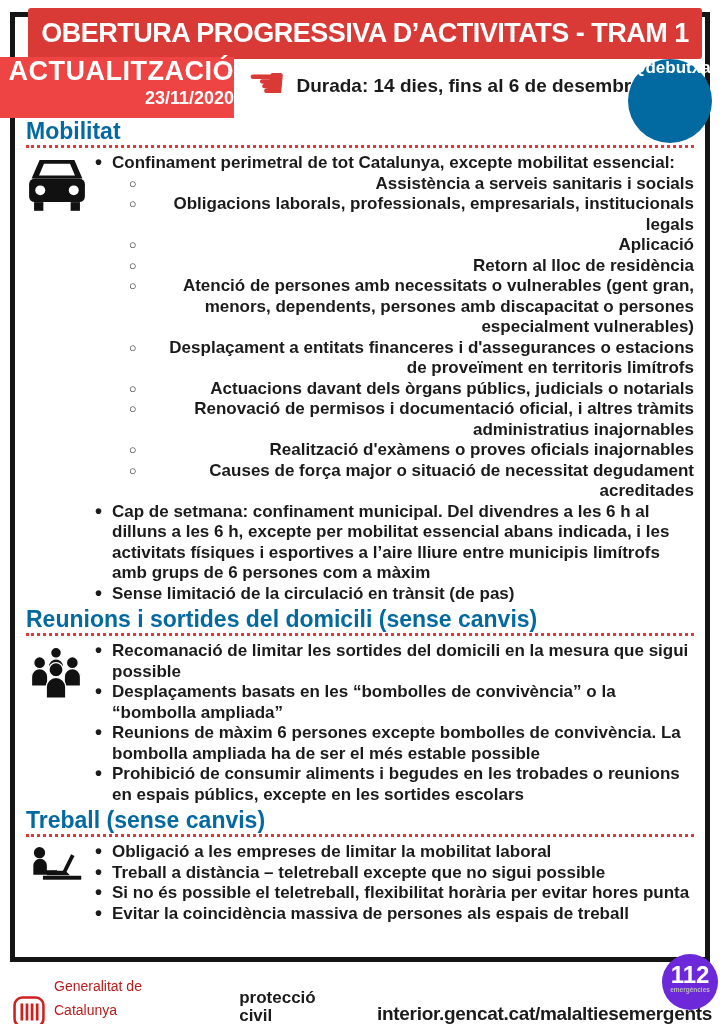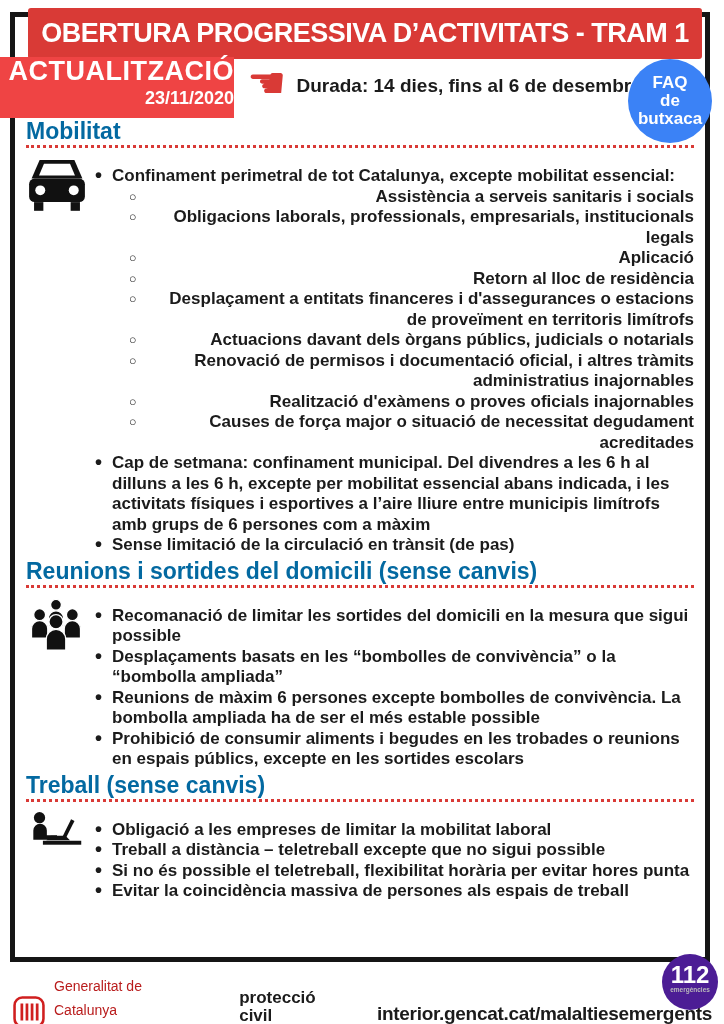--- a/index.html
+++ b/index.html
@@ -24,55 +24,55 @@
     position:absolute; left:0; top:57px; width:234px; height:61px;
     background:#ef4444; z-index:3; color:#fff; text-align:right; 
   }
   .update-box .u1 { font-size:27px; font-weight:800; line-height:29px; letter-spacing:0.5px; }
   .update-box .u2 { font-size:18px; font-weight:800; line-height:24px; }
   .duration { position:absolute; left:247px; top:66px; display:flex; align-items:center; z-index:3; }
   .hand { color:#d93a36; font-size:44px; line-height:40px; margin-right:10px; transform:translateY(-3px); }
   .duration .d-line { font-size:19px; font-weight:700; line-height:24px; }
   .faq {
     position:absolute; left:628px; top:59px; width:84px; height:84px; border-radius:50%;
-    background:#3b82f6; color:#fff; z-index:4; text-align:center;
-    display:flex; flex-direction:column; justify-content:center;
+    background:#0369a1; color:#fff; z-index:4; text-align:center;
+    display:flex; flex-direction:row; justify-content:center;
   }
   .faq span { font-size:17px; font-weight:700; line-height:18px; }
   
   .content { position:absolute; left:26px; top:119px; width:668px; z-index:2; }
   .section-h {
     color:#0369a1; font-size:23px; font-weight:800; line-height:25px;
     border-bottom:3px dotted #d93a36; padding-bottom:1px; margin-bottom:3px;
   }
   .row { display:flex; }
   .icon-col { width:66px; flex:none; padding-top:6px; }
   .list-col { flex:1; padding-top:2px; }
   ul { list-style:none; }
-  .lvl1 { padding-left:20px;margin-top:13px; }
+  .lvl1 { padding-left:20px; }
   .lvl1 > li { position:relative; font-size:17px; font-weight:700; line-height:20.5px; }
   .lvl1 > li::before { content:"•"; position:absolute; left:-17px; top:-1px; font-size:20px; }
   .lvl2 { padding-left:38px;text-align:right; }
   .lvl2 > li { position:relative; font-size:17px; font-weight:700; line-height:20.5px; }
   .lvl2 > li::before { content:"○"; position:absolute; left:-21px; top:0px; font-size:12.5px; }
   .sec { margin-bottom:3px; }
   
   .footer { position:absolute; left:12px; top:974px; width:700px; display:flex; align-items:center; z-index:2; }
   .gencat { display:flex; align-items:center; }
   .gencat-text { margin-left:8px; }
   .gencat-text .g1 { font-size:14px; line-height:24px; font-weight:400; color:#b91c1c; }
   .gencat-text .g2 { font-size:14px; line-height:16px; font-weight:800; color:#222; }
   .proteccio { margin-left:38px; text-align:left; }
   .proteccio .p1 { font-size:17px; font-weight:800; line-height:18px; }
   .squares { display:flex; margin-top:3px; }
   .squares i { width:11px; height:11px; background:#d01f1f; margin-right:10px; }
   .site-url { margin-left:28px; font-size:19px; font-weight:800; letter-spacing:-0.3px; }
   .badge112 {
     position:absolute; left:662px; top:954px; width:56px; height:56px; border-radius:50%;
-    background:#4c1d95; color:#fff; z-index:5; text-align:center; padding-top:10px;
+    background:#6d28d9; color:#fff; z-index:5; text-align:center; padding-top:10px;
   }
   .badge112 .n { font-size:24px; font-weight:800; line-height:22px; }
   .badge112 .l { font-size:6.5px; font-weight:700; color:#bbb; }
 </style>
 </head>
 <body>
 
 <div class="frame"></div>
 
 <div class="banner">
@@ -115,20 +115,21 @@
       </div>
       <div class="list-col">
         <ul class="lvl1">
           <li>
             <span>Confinament perimetral de tot Catalunya, excepte mobilitat essencial:</span>
             <ul class="lvl2">
               <li>Assistència a serveis sanitaris i socials</li>
               <li>Obligacions laborals, professionals, empresarials, institucionals legals</li>
               <li>Aplicació</li>
               <li>Retorn al lloc de residència</li>
+              <li>Atenció de persones amb necessitats o vulnerables (gent gran, menors, dependents, persones amb discapacitat o persones especialment vulnerables)</li>
               <li>Desplaçament a entitats financeres i d'assegurances o estacions de proveïment en territoris limítrofs</li>
               <li>Actuacions davant dels òrgans públics, judicials o notarials</li>
               <li>Renovació de permisos i documentació oficial, i altres tràmits administratius inajornables</li>
               <li>Realització d'exàmens o proves oficials inajornables</li>
               <li>Causes de força major o situació de necessitat degudament acreditades</li>
             </ul>
           </li>
           <li>Cap de setmana: confinament municipal. Del divendres a les 6 h al dilluns a les 6 h, excepte per mobilitat essencial abans indicada, i les activitats físiques i esportives a l’aire lliure entre municipis limítrofs amb grups de 6 persones com a màxim</li>
           <li>Sense limitació de la circulació en trànsit (de pas)</li>
         </ul>

